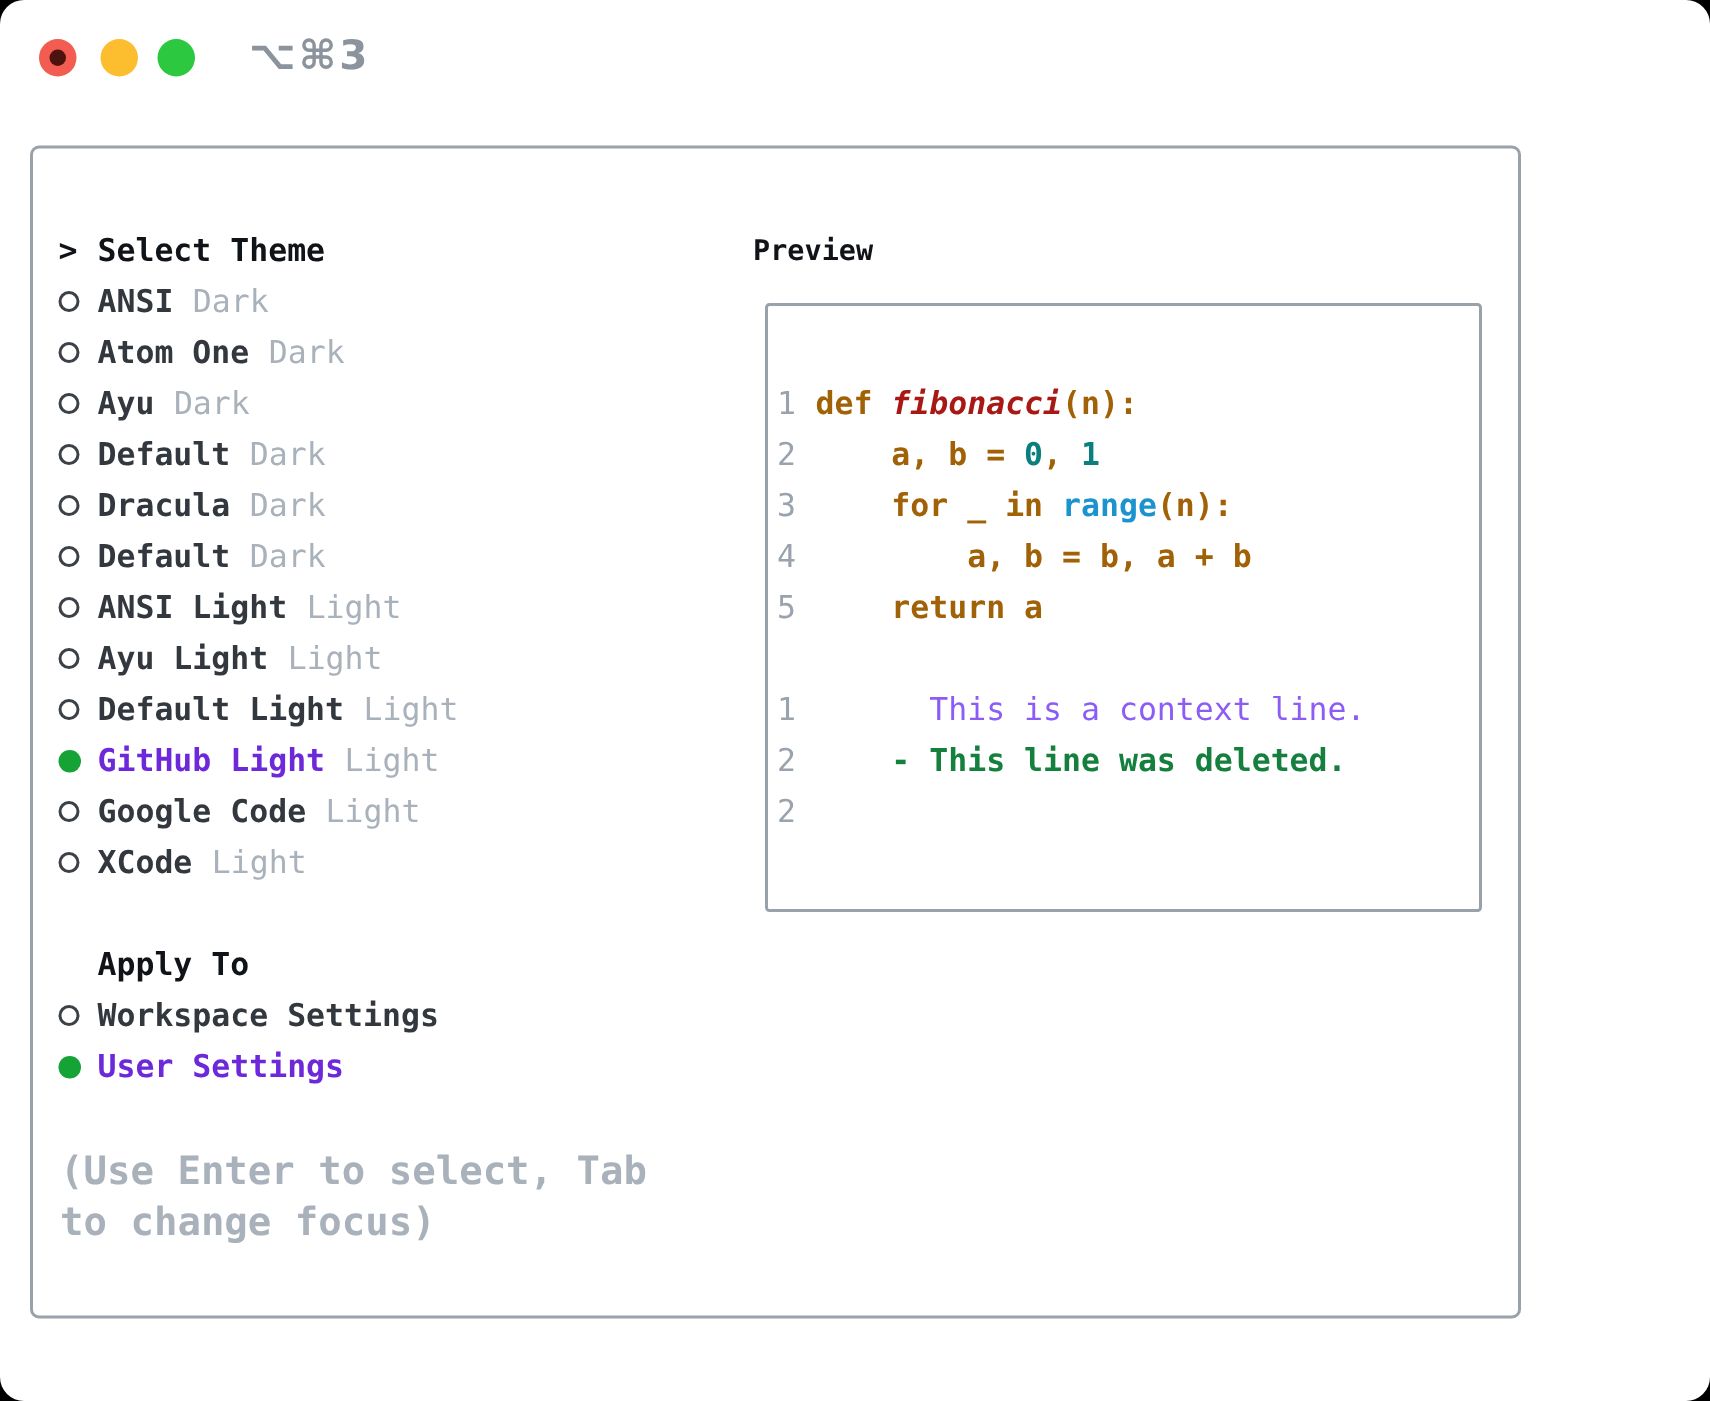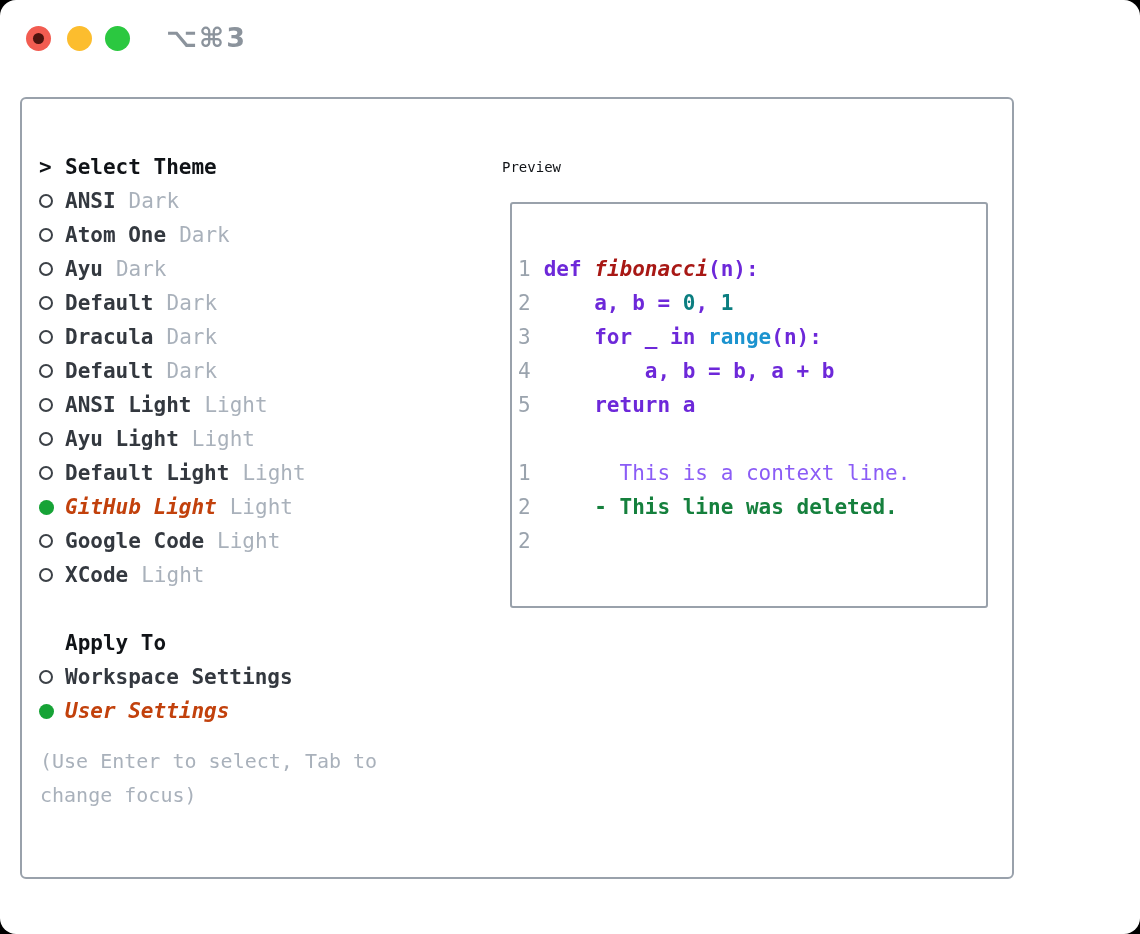--- a/index.html
+++ b/index.html
@@ -52,51 +52,51 @@
   .ring {
     width:10px; height:10px;
     border:2.5px solid #3c4147; border-radius:50%;
   }
   .fillc {
     width:15px; height:15px;
     border-radius:50%; background:#16a336;
   }
   .hdr   { font-weight:700; color:#101317; }
   .iname { font-weight:700; color:#33383f; }
-  .iname.sel { color:#c2410c;font-style:italic; }
+  .iname.sel { color:#6d28d9; }
   .itag  { font-weight:400; color:#a9b1bb; margin-left:13px; }
   .listcol  { position:absolute; left:17px; top:51px; }
   .applycol { position:absolute; left:17px; top:527px; }
   .help {
-    position:absolute; left:18px; top:645px; width:410px;
-    font-size:20px; line-height:34px; font-weight:400;
+    position:absolute; left:18px; top:665px; width:410px;
+    font-size:26px; line-height:34px; font-weight:700;
     color:#a9b1bb;
   }
   
   .pheader {
     position:absolute; left:480px; top:51px;
     height:34px; line-height:34px;
-    font-size:14px; font-weight:400; color:#101317;text-align:center;
+    font-size:19px; font-weight:700; color:#101317;text-align:center;
   }
   .pbox {
     position:absolute; left:488px; top:103px;
     width:478px; height:406px;
     border:2px solid #99a1ab; border-radius:3px;
     box-sizing:border-box;
     padding:48px 0 0 6px;
     background:#fff;
     overflow:hidden;
   }
   .cline {
     display:flex; height:34px;
     font-size:21px; line-height:34px;
     white-space:pre;
   }
   .ln { color:#9aa3ad; font-weight:400; margin-right:13px; }
-  .seg-plain   { color:#6d28d9; font-weight:700; }
+  .seg-plain   { color:#a16207; font-weight:700; }
   .seg-func    { color:#a81815; font-weight:700;font-style:italic; }
   .seg-number  { color:#0b7e80; font-weight:700; }
   .seg-builtin { color:#1b93cf; font-weight:700; }
   .seg-context { color:#8b5cf6; font-weight:400; }
   .seg-deleted { color:#15803d; font-weight:700; }
   .seg-added   { color:#0fc31b; font-weight:700; }
 </style>
 </head>
 <body>
 

